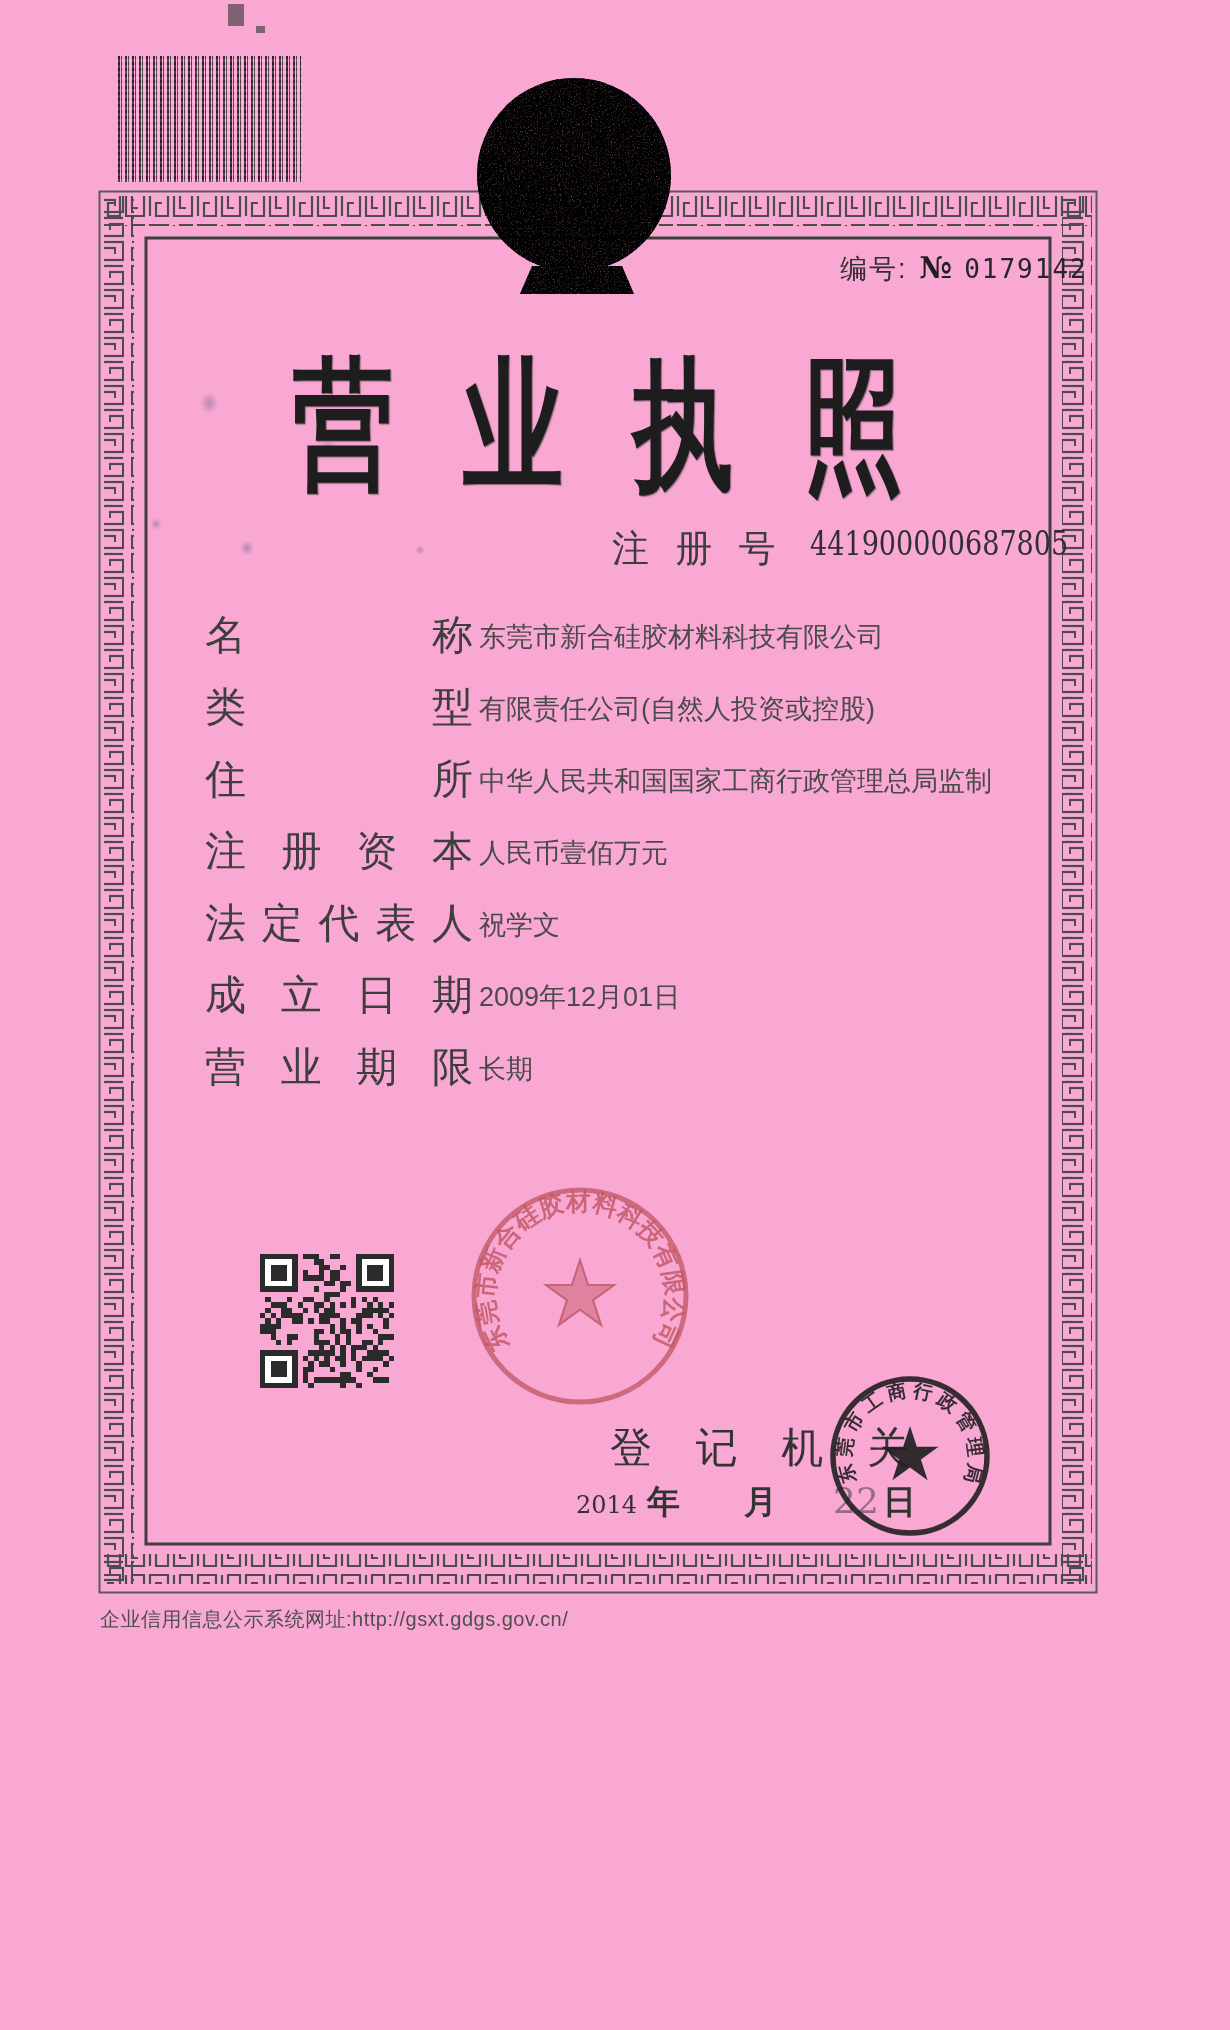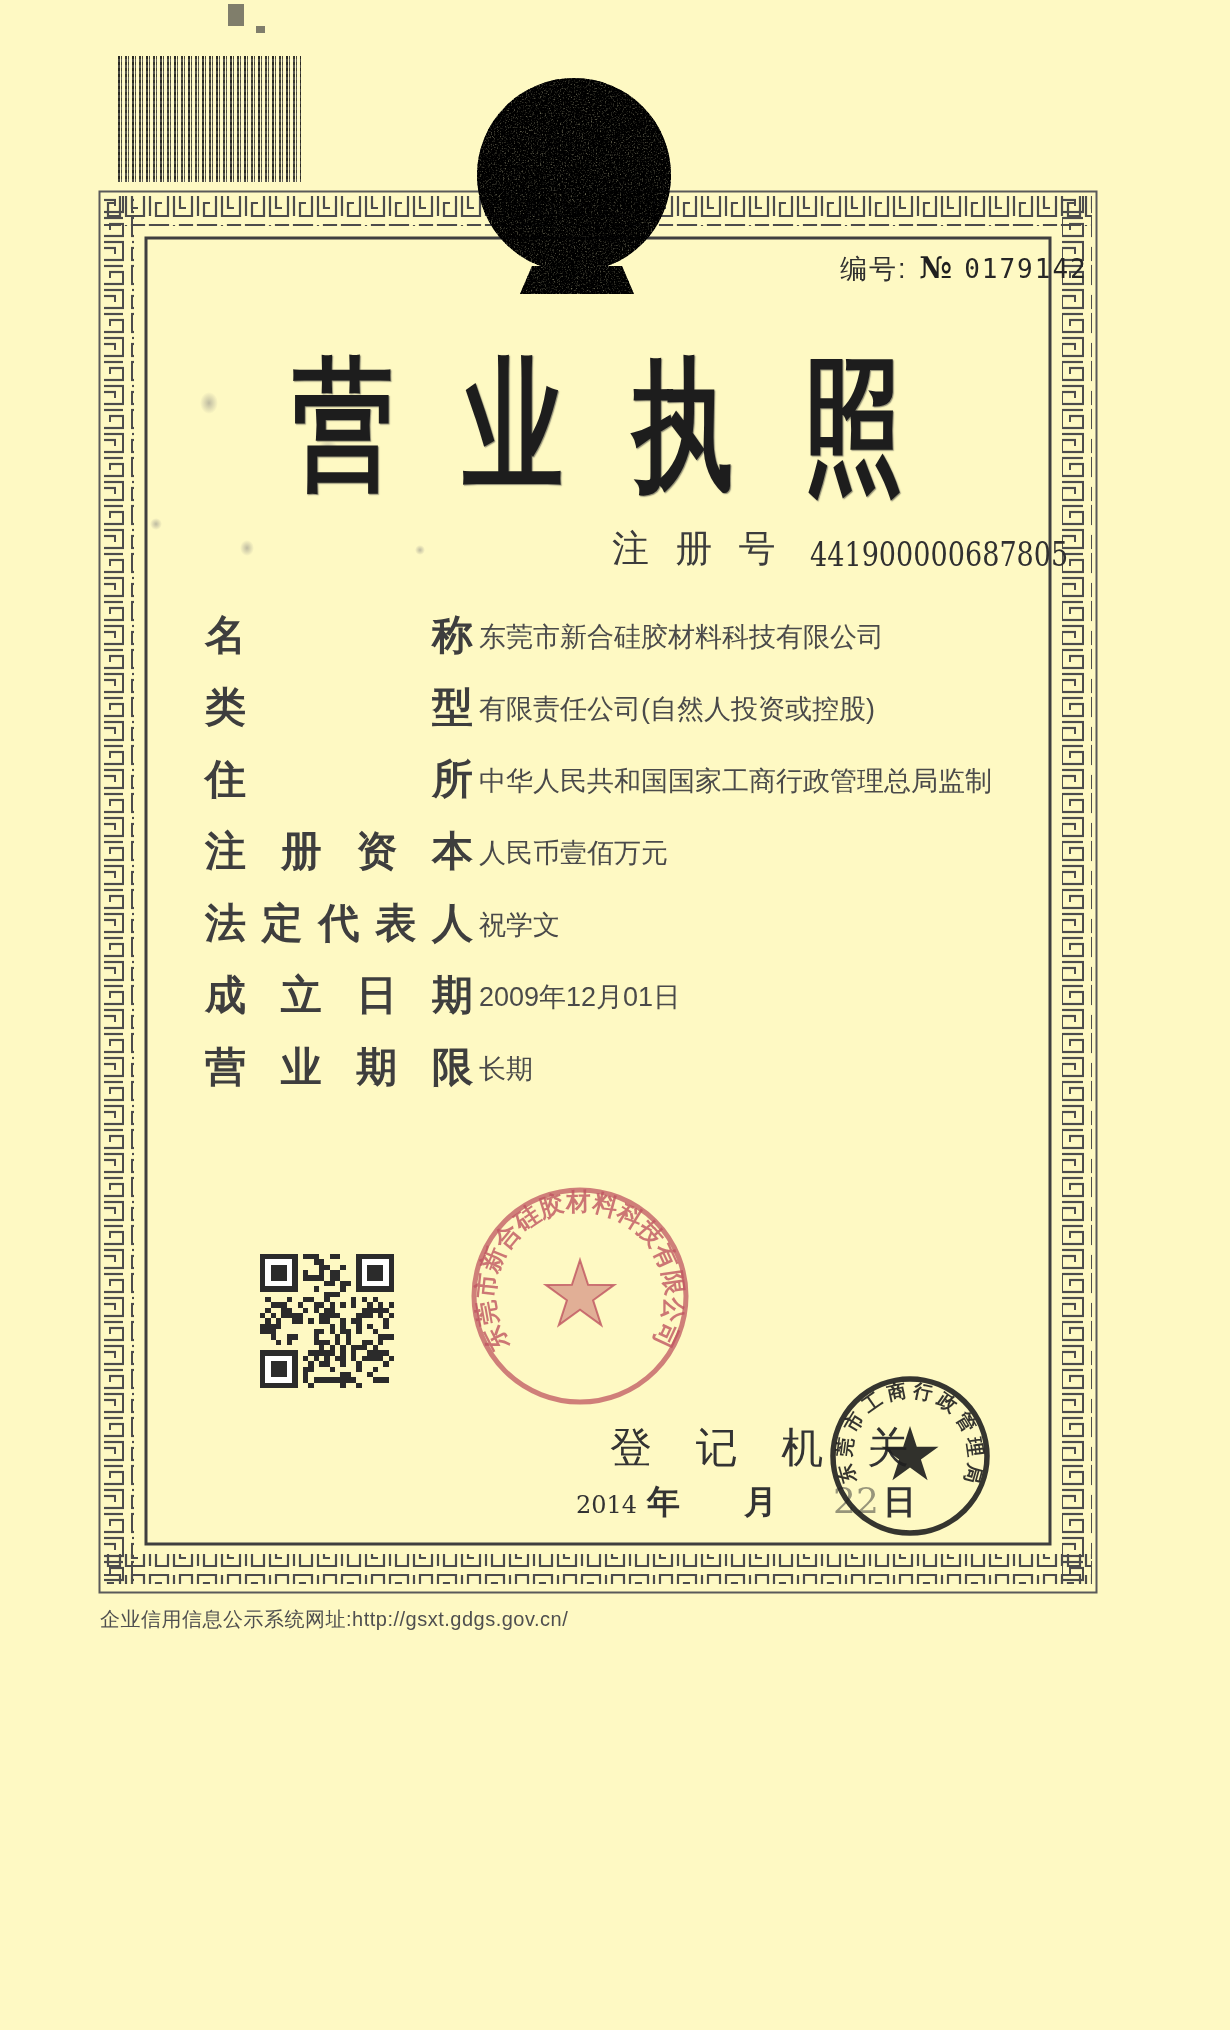--- a/index.html
+++ b/index.html
@@ -1,17 +1,17 @@
 <!DOCTYPE html>
 <html><head>
 <meta charset="utf-8">
 <style>
   html,body{margin:0;padding:0;background:#e8e8e8;}
   .sheet{
-    position:relative;width:1230px;height:2030px;background:#fef9c3;
+    position:relative;width:1230px;height:2030px;background:#f9a8d4;
     font-family:"Liberation Sans",sans-serif;color:#3a3a3a;overflow:hidden;
     margin:0 auto;
   }
   
   .barcode{
     position:absolute;left:118px;top:56px;width:183px;height:126px;opacity:.92;
     background-image:
       repeating-linear-gradient(0deg, rgba(255,255,255,.16) 0 3px, rgba(255,255,255,0) 3px 6px),
       repeating-linear-gradient(90deg,
         rgba(10,10,10,.95) 0 2px, rgba(255,255,255,0) 2px 3px,
@@ -27,28 +27,28 @@
   .serial .mark{font-family:"DejaVu Serif",serif;font-weight:bold;font-size:30px;color:#1f1f1f;}
   .serial .num{font-family:"DejaVu Sans Mono",monospace;font-size:26px;color:#262626;letter-spacing:2px;}
   
   .title{
     position:absolute;left:98px;top:332px;width:1000px;text-align:center;
     font-size:100px;font-weight:800;letter-spacing:70px;text-indent:70px;
     color:#1d1d1d;transform:scaleY(1.42);transform-origin:50% 0;
     text-shadow:1px 1px 1px rgba(45,45,45,.55);z-index:4;white-space:nowrap;
   }
   
-  .regno{position:absolute;left:612px;top:524px;display:flex;align-items:flex-end;gap:26px;z-index:4;}
+  .regno{position:absolute;left:612px;top:524px;display:flex;align-items:flex-start;gap:26px;z-index:4;}
   .regno .lbl{font-size:37px;color:#3c3c3c;font-weight:500;letter-spacing:8px;white-space:nowrap;}
   .regno .num{font-family:"DejaVu Serif",serif;font-size:33px;color:#303030;transform:scaleX(.82);transform-origin:left bottom;white-space:nowrap;}
   
   .rows{position:absolute;left:205px;top:612px;width:855px;z-index:4;}
   .frow{display:flex;align-items:flex-start;height:72px;}
   .frow-label{
-    width:268px;flex:0 0 268px;font-size:41px;line-height:1.15;color:#3e3e3e;font-weight:700;
+    width:268px;flex:0 0 268px;font-size:41px;line-height:1.15;color:#3e3e3e;font-weight:400;
     text-align:justify;text-align-last:justify;-moz-text-align-last:justify;white-space:normal;
   }
   .frow-value{margin-left:6px;width:578px;font-size:27px;line-height:1.22;color:#4a4a4a;padding-top:9px;}
   .frow.scope{height:auto;}
   .frow.scope .frow-value{font-size:22.5px;line-height:1.34;padding-top:4px;color:#454545;font-weight:500;}
   .scope-mark{font-size:13px;color:#555;vertical-align:2px;margin-left:4px;letter-spacing:-1px;}
   
   .qr{position:absolute;left:260px;top:1254px;width:134px;height:134px;z-index:4;}
   .red-seal{position:absolute;left:462px;top:1178px;z-index:5;}
   .black-seal{position:absolute;left:826px;top:1372px;z-index:6;}

